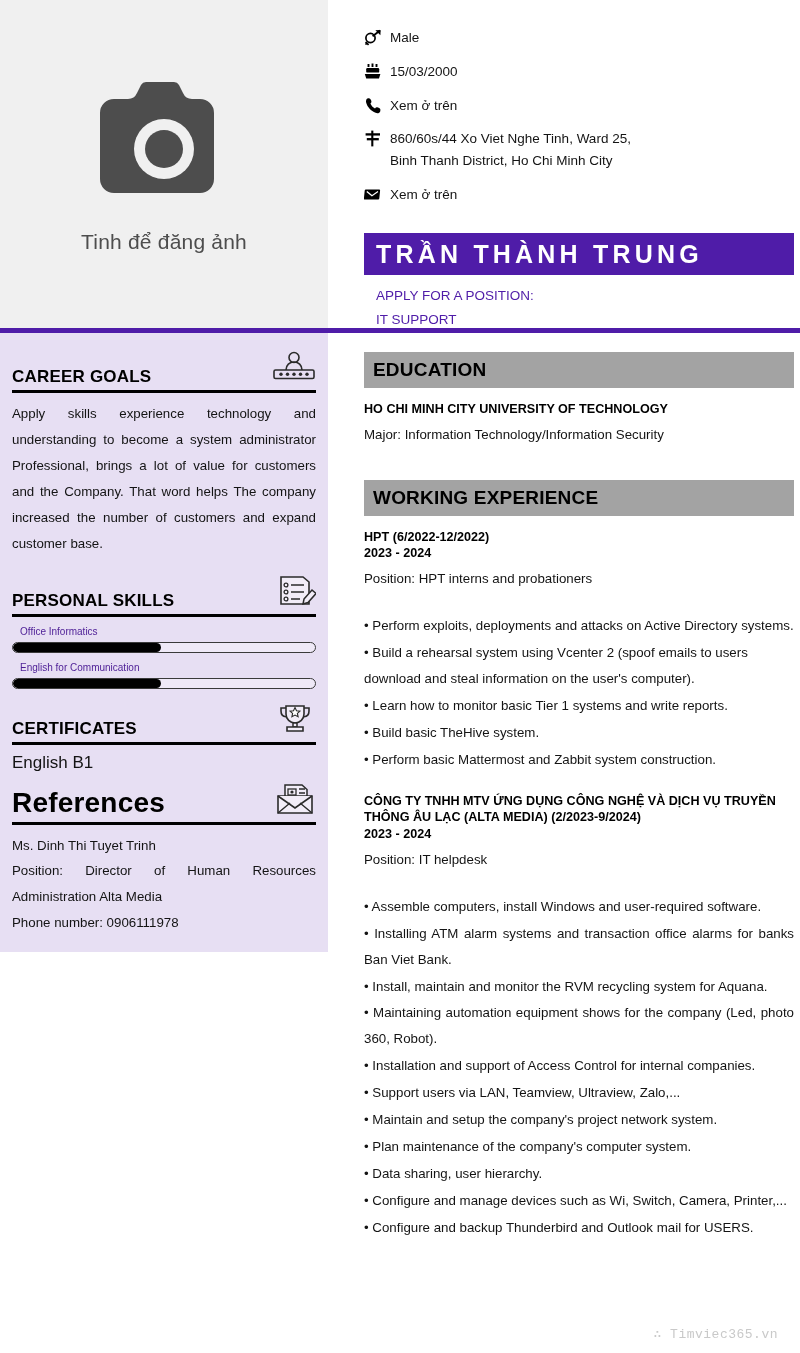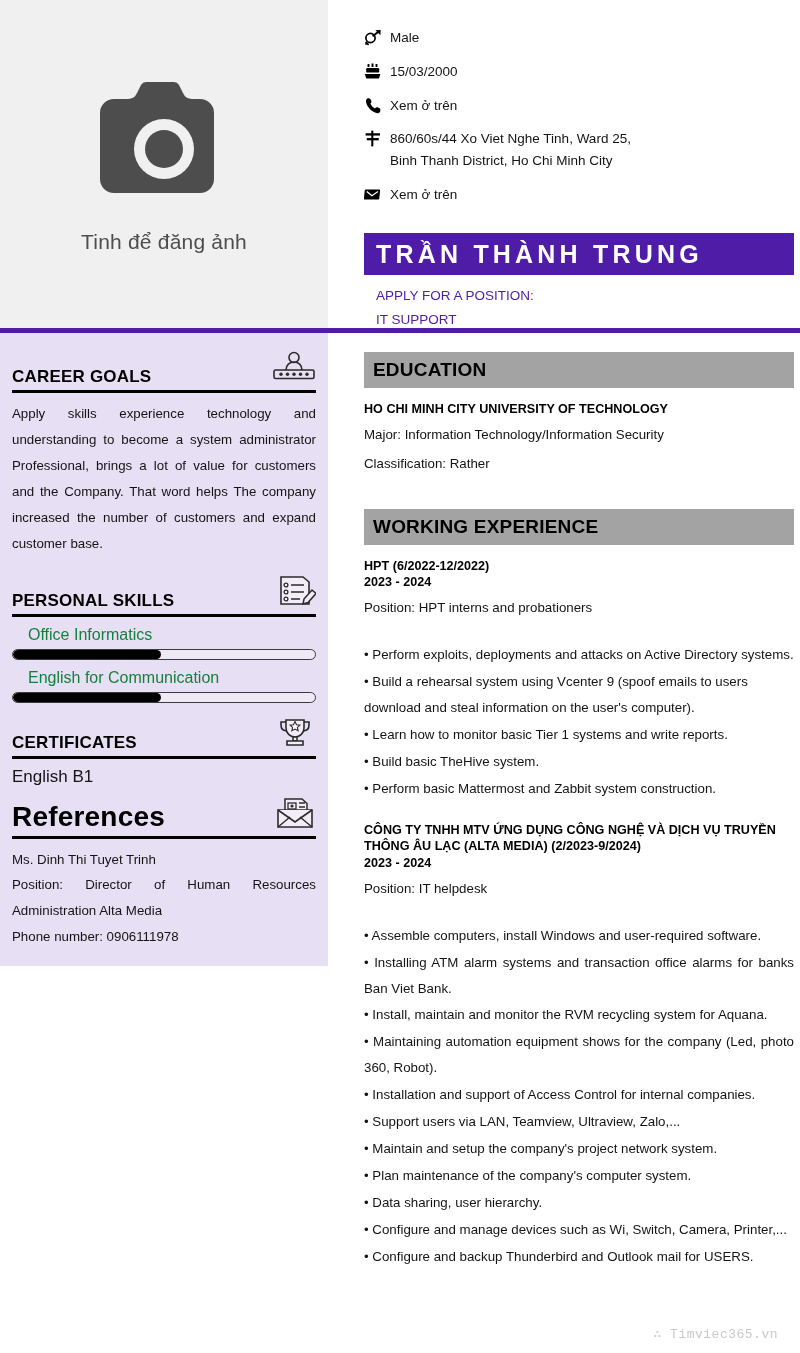--- a/index.html
+++ b/index.html
@@ -128,23 +128,23 @@
   }
   .sb-body {
     font-size: 13.3px;
     line-height: 1.95;
     text-align: justify;
     color: #141414;
   }
   .sb-para { margin-bottom: 2px; }
 
   .skill-name {
-    font-size: 16px;
-    color: #15803d;
-    margin: 9px 0 5px 16px;
+    font-size: 10px;
+    color: #4c1d95;
+    margin: 9px 0 5px 8px;
   }
   .bar-track {
     height: 11px;
     border: 1.3px solid #3a3a3a;
     border-radius: 6px;
     background: #efe9f7;
     overflow: hidden;
   }
   .bar-fill {
     height: 100%;
@@ -391,37 +391,36 @@
 
   </div>
 
   <div class="main">
 
     <div class="main-head">
       <span>EDUCATION</span>
     </div>
     <div class="org">HO CHI MINH CITY UNIVERSITY OF TECHNOLOGY</div>
     <div class="line">Major: Information Technology/Information Security</div>
-    <div class="line">Classification: Rather</div>
 
     <div class="blk-gap-lg"></div>
 
     <div class="main-head">
       <span>WORKING EXPERIENCE</span>
     </div>
 
     <div>
       <div class="org">
         <span>HPT (6/2022-12/2022)</span><br>
         <span>2023 - 2024</span>
       </div>
       <div class="line">Position: HPT interns and probationers</div>
       <div class="bullets">
         <div class="bullet">• Perform exploits, deployments and attacks on Active Directory systems.</div>
-        <div class="bullet nojust">• Build a rehearsal system using Vcenter 9 (spoof emails to users download and steal information on the user's computer).</div>
+        <div class="bullet nojust">• Build a rehearsal system using Vcenter 2 (spoof emails to users download and steal information on the user's computer).</div>
         <div class="bullet nojust">• Learn how to monitor basic Tier 1 systems and write reports.</div>
         <div class="bullet nojust">• Build basic TheHive system.</div>
         <div class="bullet nojust">• Perform basic Mattermost and Zabbit system construction.</div>
       </div>
     </div>
 
     <div class="blk-gap"></div>
 
     <div>
       <div class="org">

